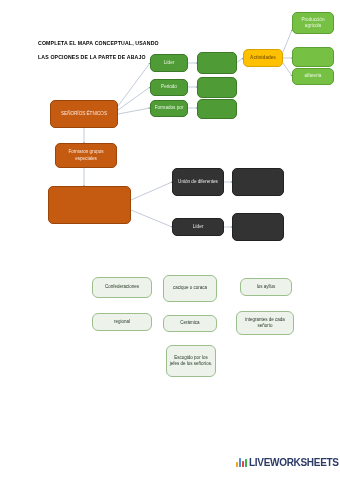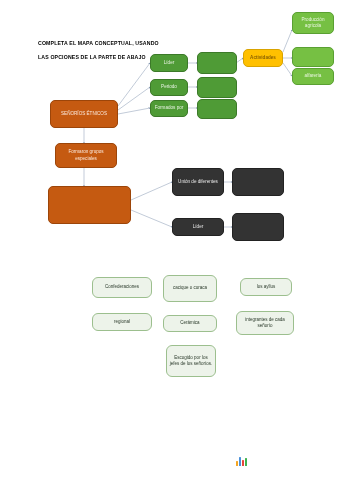--- a/index.html
+++ b/index.html
@@ -196,15 +196,16 @@
 
   <div class="node option" style="left:166px; top:345px; width:50px; height:32px;">Escogido por los jefes de los señoríos.</div>
 
   <div class="footer">
     <span class="lw-bars">
       <i class="b1"></i>
         <i class="b2"></i>
         <i class="b3"></i>
         <i class="b4"></i>
     </span>
+    <span class="lw-text">LIVEWORKSHEETS</span>
   </div>
 
 </div>
 
 </body></html>

